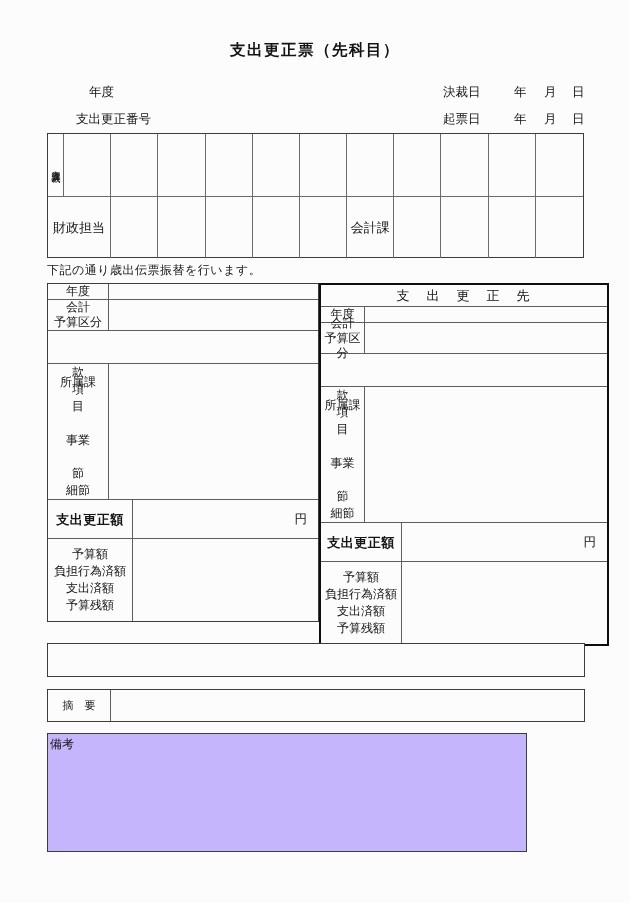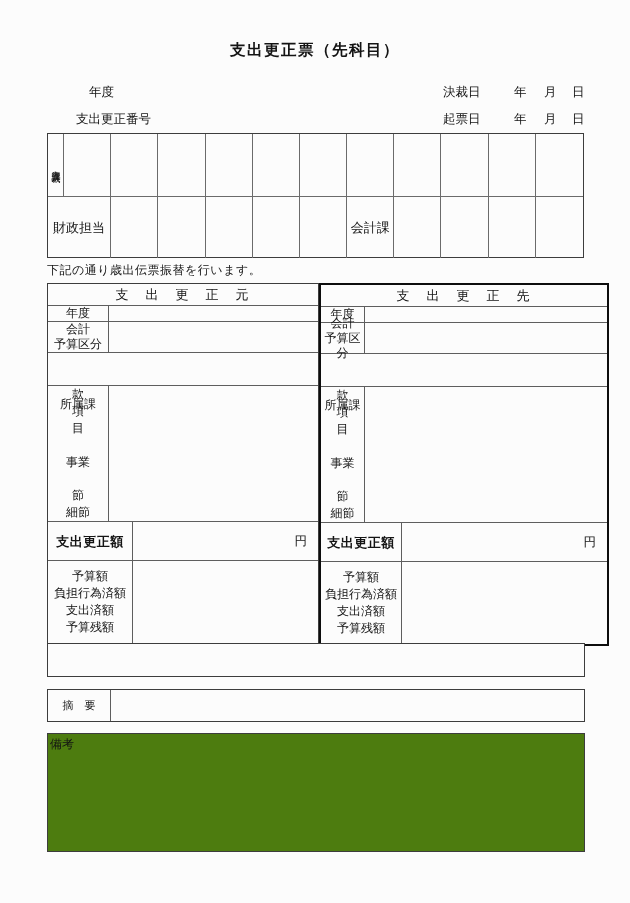--- a/index.html
+++ b/index.html
@@ -81,22 +81,22 @@
   .summary{
     left:47px;top:689px;width:538px;height:33px;
     border:1px solid #3d3d3d;box-sizing:border-box;display:flex;background:#fcfcfc;
   }
   .summary-label{
     width:63px;flex:0 0 63px;border-right:1px solid #5e5e5e;box-sizing:border-box;
     display:flex;align-items:center;justify-content:center;font-size:11px;
   }
   .summary-val{flex:1;}
   .remarks{
-    left:47px;top:733px;width:538px;height:119px;
-    border:1px solid #3d3d3d;box-sizing:border-box;background:#4d7c0f;
+    left:47px;top:733px;width:480px;height:119px;
+    border:1px solid #3d3d3d;box-sizing:border-box;background:#c4b5fd;
   }
   .remarks-label{font-size:12px;padding:2px 2px;display:inline-block;}
 </style>
 </head>
 <body>
 
 <div class="page">
 
   <div class="abs form-title">支出更正票（先科目）</div>
 
@@ -137,21 +137,20 @@
     <div class="bc agl">会計課</div>
     <div class="bc"></div>
     <div class="bc"></div>
     <div class="bc"></div>
     <div class="bc last"></div>
   </div>
 
   <div class="abs intro">下記の通り歳出伝票振替を行います。</div>
 
   <div class="abs ft ft-left">
-    <div class="ft-head">支　出　更　正　元</div>
     <div class="ft-row" style="height:16px;">
       <div class="ft-label">年度</div>
       <div class="ft-val"></div>
     </div>
     <div class="ft-row" style="height:31px;">
       <div class="ft-label">
         <div>会計</div>
         <div>予算区分</div>
       </div>
       <div class="ft-val"></div>

